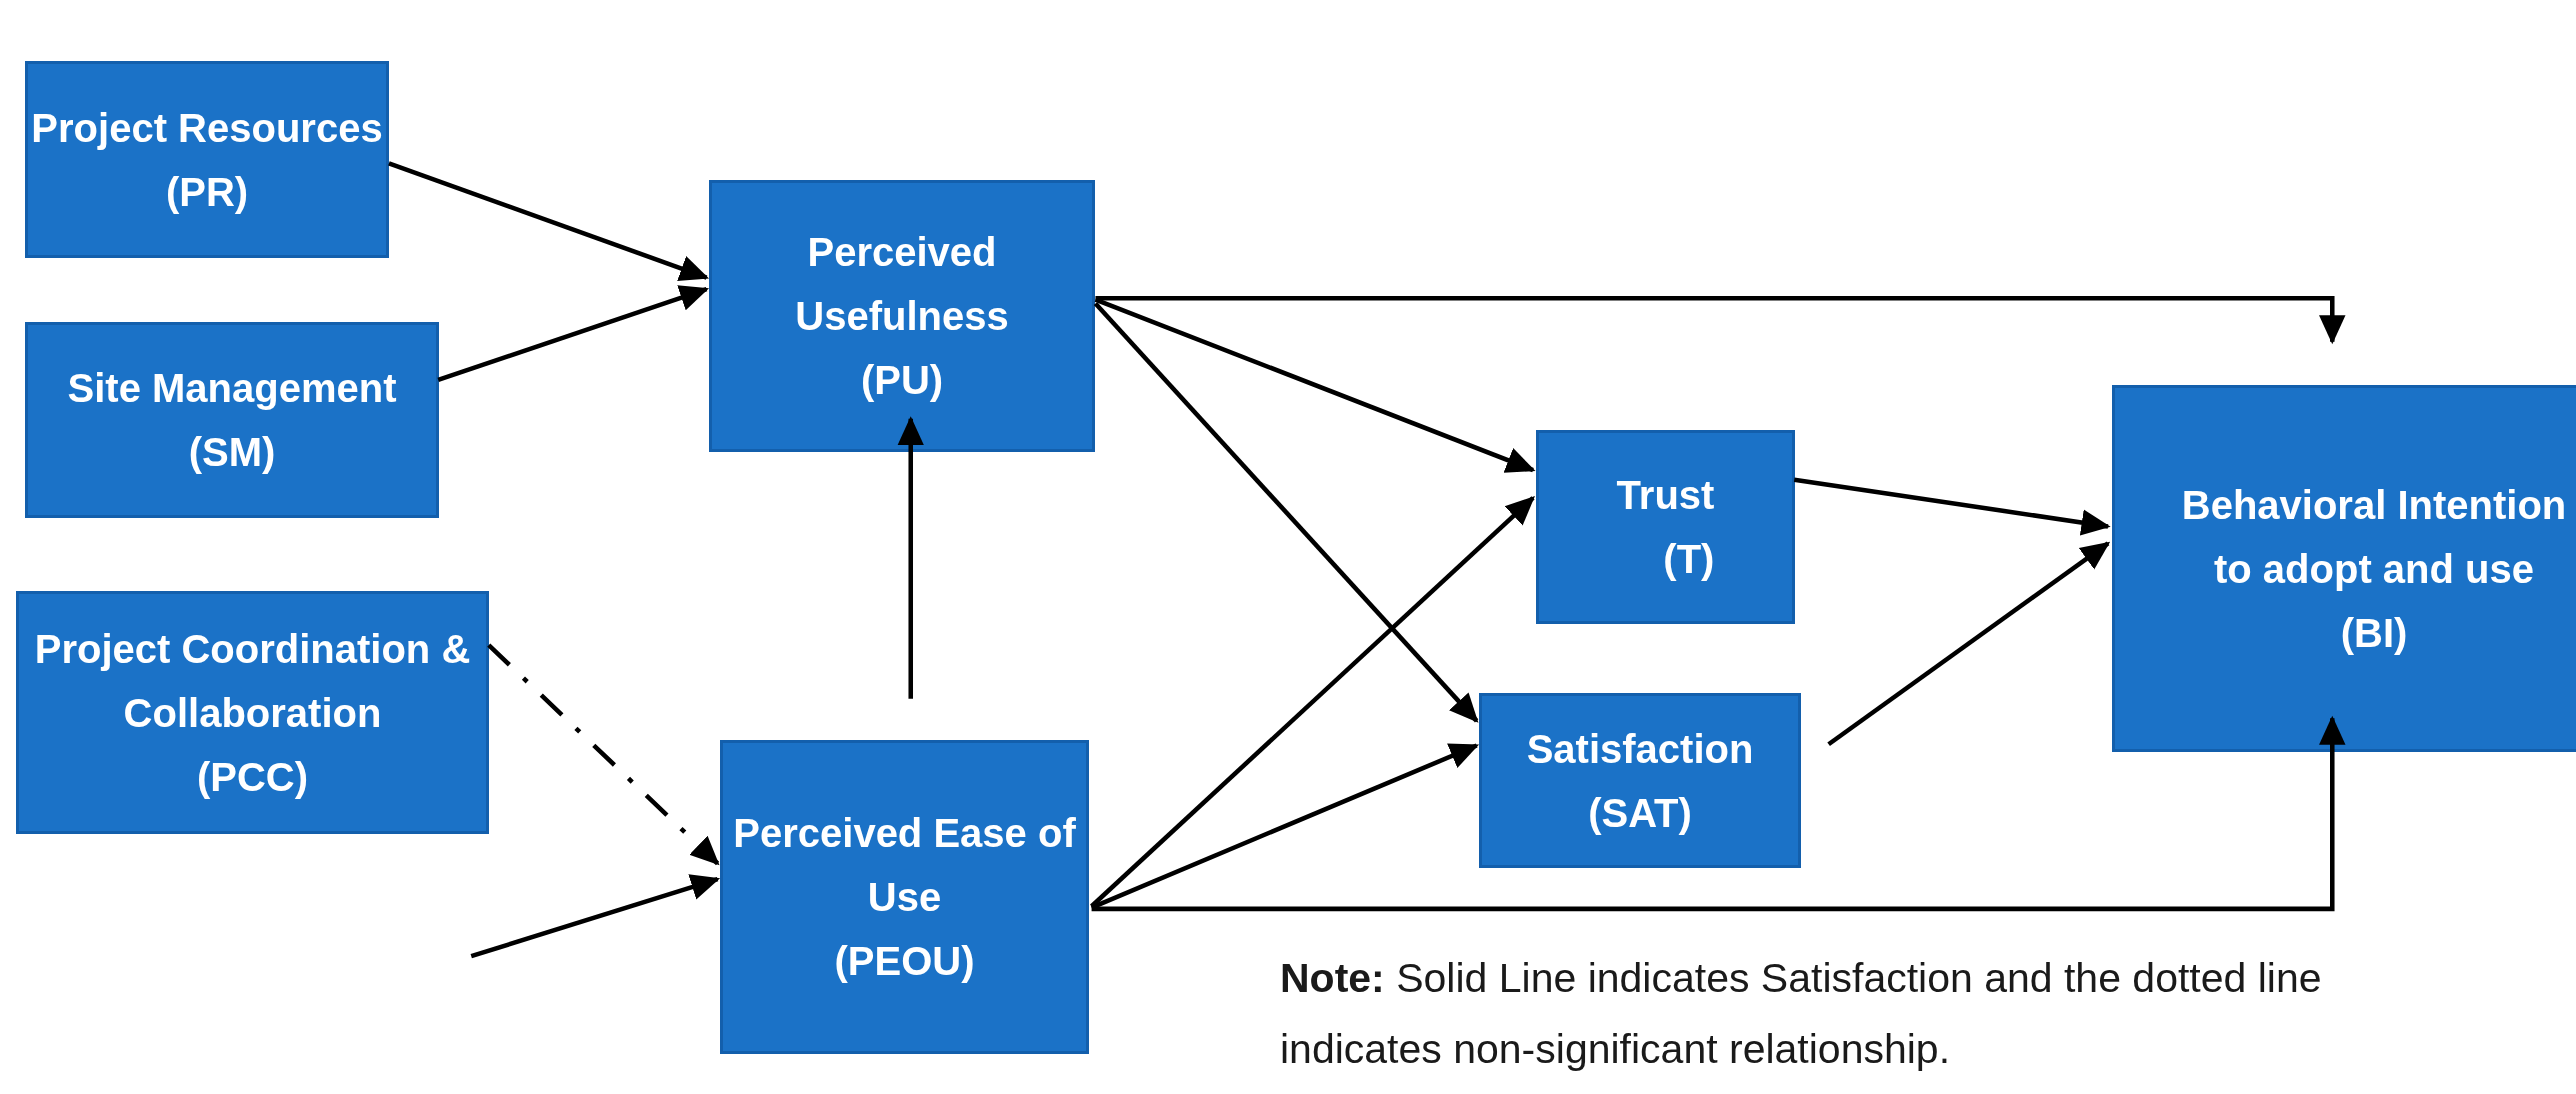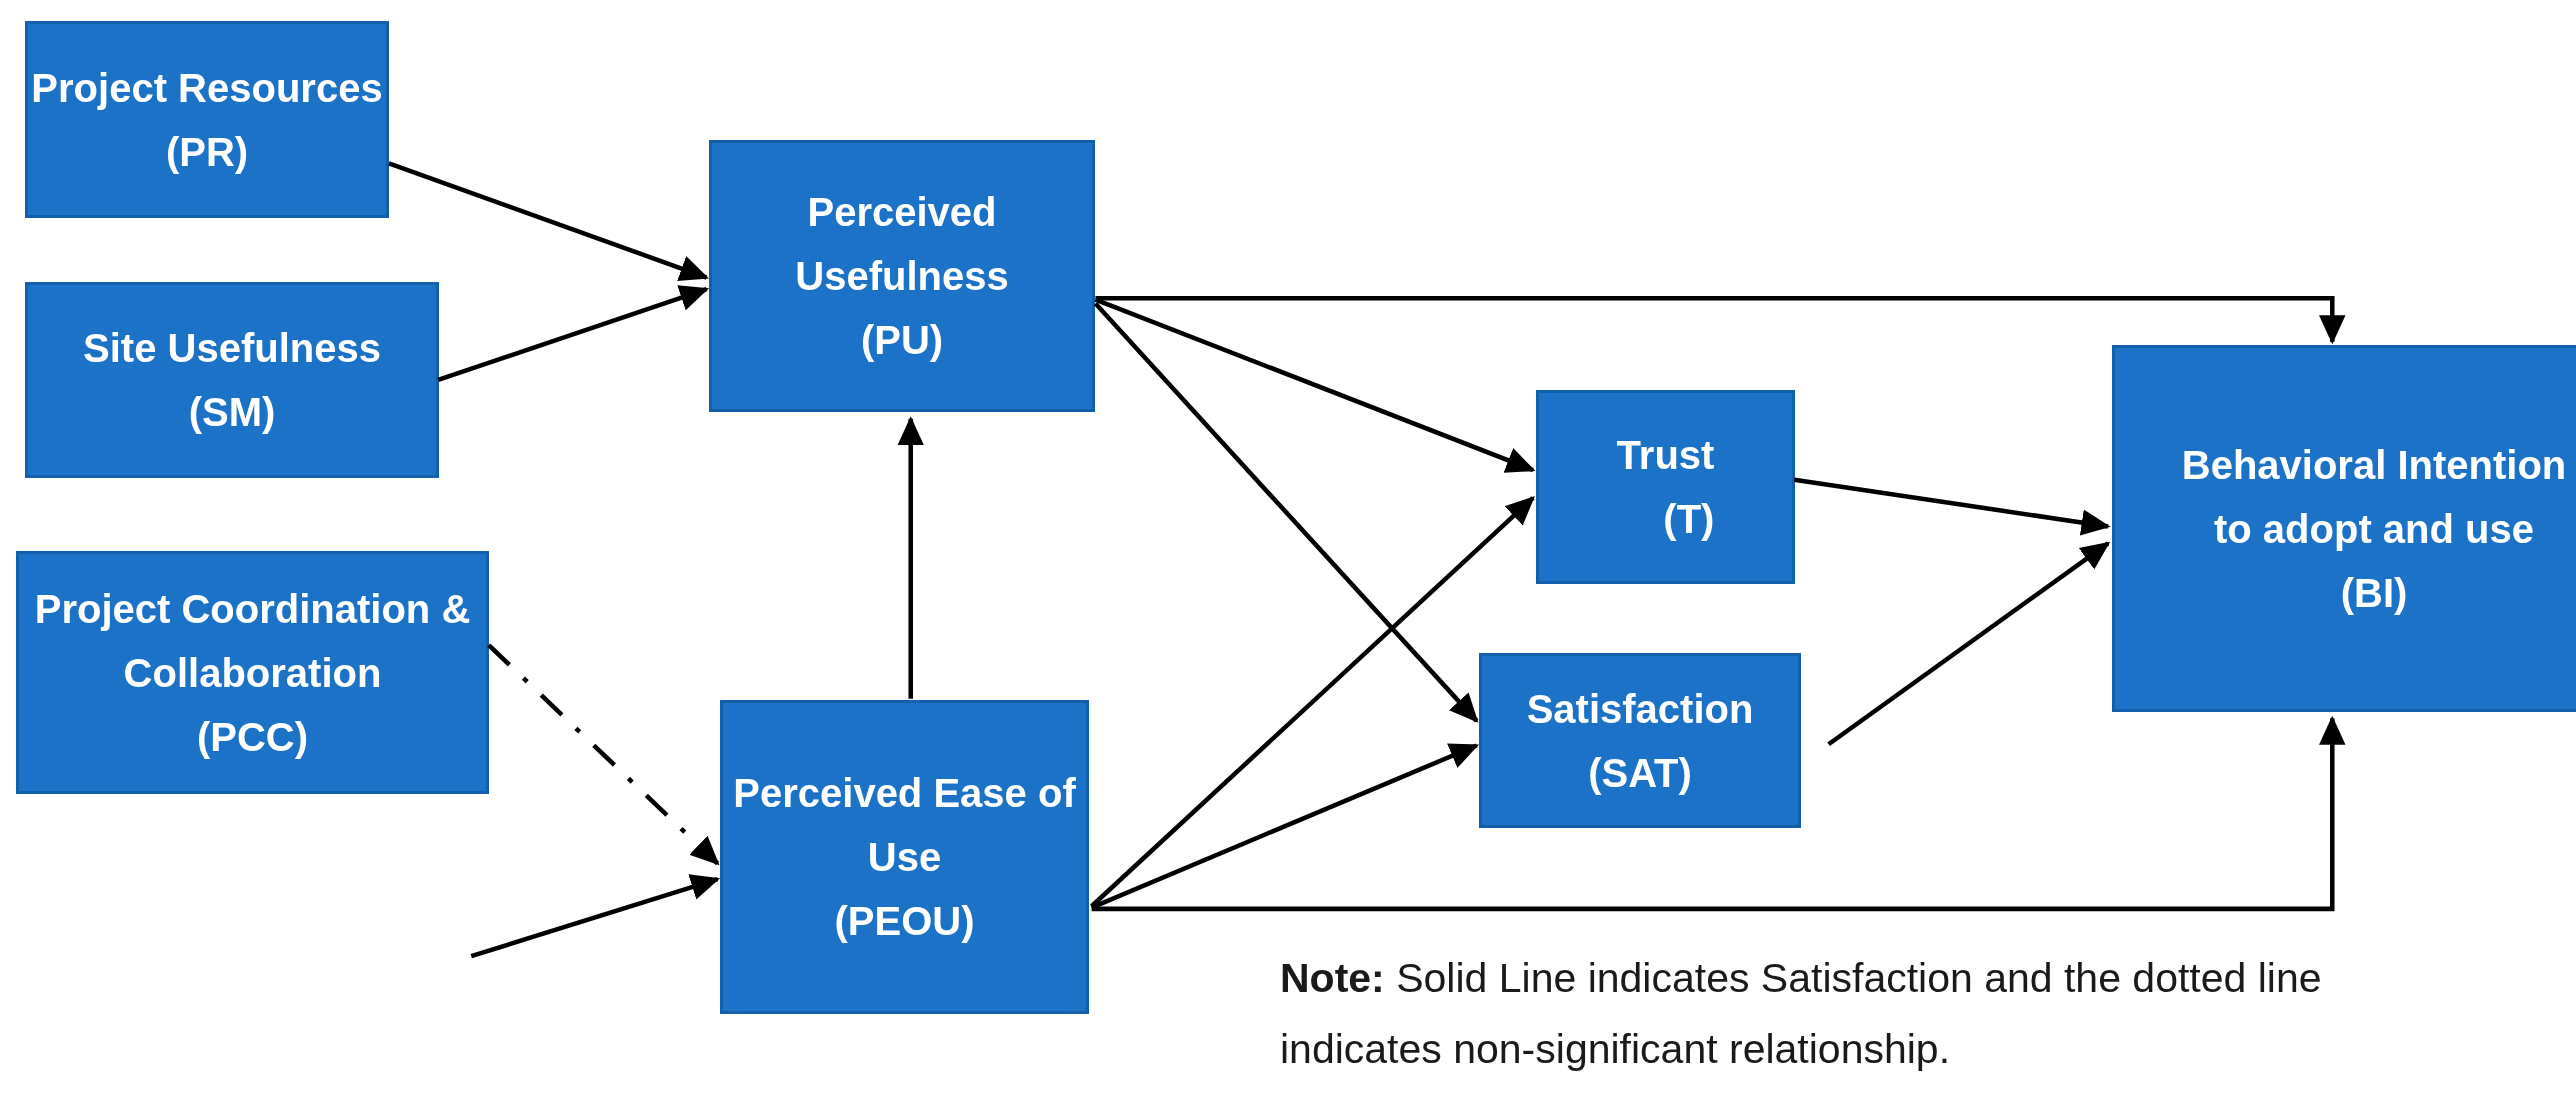--- a/index.html
+++ b/index.html
@@ -16,20 +16,21 @@
     border:3.2px solid var(--node-border,#135fac);
     color:var(--node-text,#ffffff);
     display:flex;align-items:center;justify-content:center;
     text-align:center;
     font-weight:bold;
     font-size:40px;line-height:1.6;
     white-space:pre-line;
     box-sizing:border-box;
     padding:0 2.6px;
     z-index:2;
+    margin-top:40px;
   }
   
   .node-pr  {left:25px;  top:21px;   width:364px; height:197px;}
   .node-sm  {left:25px;  top:282px;  width:414px; height:196px;}
   .node-pcc {left:16px;  top:551px;  width:473px; height:243px;}
   .node-tf  {left:24px;  top:830px; width:449px; height:237px;}
   .node-pu  {left:709px;top:140px;  width:386px; height:272px;}
   .node-peou{left:720px;top:700px; width:369px; height:314px;}
   .node-t   {left:1536px;top:390px;  width:259px; height:194px;text-align:right;}
   .node-sat {left:1479px;top:653px; width:322px; height:175px;}
@@ -48,21 +49,21 @@
   }
   .note .note-label{font-weight:bold;}
 </style>
 </head>
 <body>
 
 <div class="canvas" style="--background: #ffffff; --node-fill: #1b72c7; --node-border: #135fac; --node-text: #ffffff; --arrow: #000000;">
 
   <div class="node node-pr">Project Resources
 (PR)</div>
-  <div class="node node-sm">Site Usefulness
+  <div class="node node-sm">Site Management
 (SM)</div>
   <div class="node node-pcc">Project Coordination &amp;
 Collaboration
 (PCC)</div>
   <div class="node node-peou">Perceived Ease of
 Use
 (PEOU)</div>
   <div class="node node-pu">Perceived
 Usefulness
 (PU)</div>

